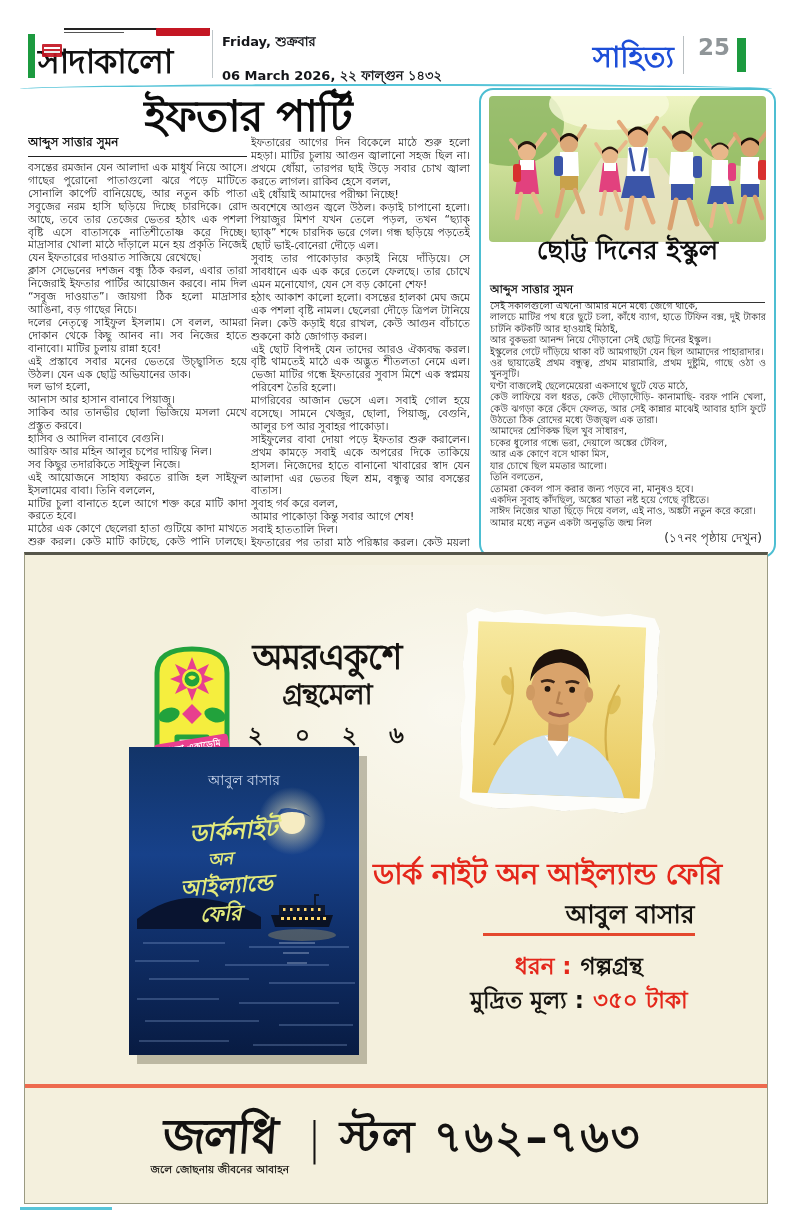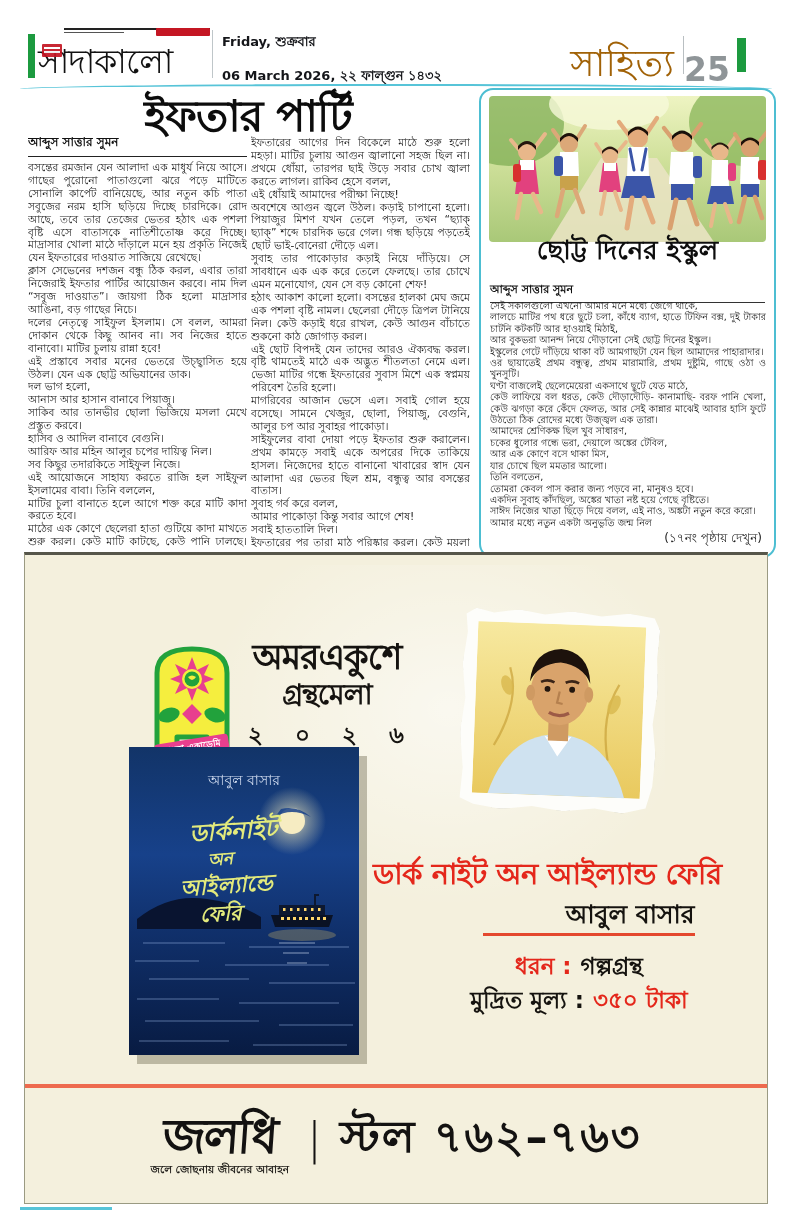--- a/index.html
+++ b/index.html
@@ -6,32 +6,32 @@
   .bn{font-family:"DejaVu Sans","Liberation Sans",sans-serif;}
   .page{position:relative;width:792px;height:1224px;background:#ffffff;overflow:hidden;
         font-family:"DejaVu Sans","Liberation Sans",sans-serif;}
 
   
   .masthead-box{position:absolute;left:28px;top:28px;width:182px;height:52px;}
   .masthead-rule{position:absolute;left:36px;top:0;width:146px;height:2px;background:#222;}
   .masthead-rule2{position:absolute;left:36px;top:4px;width:60px;height:1px;background:#555;}
   .masthead-badge{position:absolute;right:0;top:0;width:54px;height:8px;background:#c41623;border-radius:1px;}
   .masthead-greenbar{position:absolute;left:0;top:6px;width:7px;height:44px;background:#1c9a3f;}
-  .masthead-text{position:absolute;left:10px;top:8px;font-size:33px;font-weight:400;color:#111;
+  .masthead-text{position:absolute;left:10px;top:8px;font-size:33px;font-weight:700;color:#111;
                  letter-spacing:-1px;white-space:nowrap;text-align:center;}
   .masthead-flag{position:absolute;left:14px;top:16px;width:20px;height:13px;background:#c41623;opacity:.92;
                  border-radius:1px;}
   .masthead-flag:after{content:"";position:absolute;left:2px;top:3px;width:16px;height:2px;background:#fff;box-shadow:0 4px 0 #fff;}
   .header-divider{position:absolute;left:212px;top:30px;width:1px;height:48px;background:#bfc6c9;}
   .dateline{position:absolute;left:222px;top:32px;color:#15161a;font-weight:bold;}
   .dateline .l1{font-size:13px;}
   .dateline .l2{font-size:13px;margin-top:13px;}
-  .section-label{position:absolute;right:118px;top:34px;font-size:37px;font-weight:400;color:#a16207;}
+  .section-label{position:absolute;right:118px;top:34px;font-size:29px;font-weight:700;color:#1d4ed8;}
   .section-divider{position:absolute;right:108px;top:36px;width:1px;height:38px;background:#b9bfc2;}
-  .page-number{position:absolute;right:62px;top:34px;font-size:33px;font-weight:bold;color:#8f9598;margin-top:16px;}
+  .page-number{position:absolute;right:62px;top:34px;font-size:23px;font-weight:bold;color:#8f9598;}
   .section-greenbar{position:absolute;right:46px;top:38px;width:9px;height:34px;background:#1c9a3f;}
   .header-swoosh{position:absolute;left:20px;top:84px;width:752px;height:10px;border-top:2px solid #57c4d8;
                  border-radius:100% / 10px;}
 
   
   .article-title{position:absolute;left:28px;top:84px;width:440px;text-align:center;
                  font-size:43px;font-weight:900;color:#0c0c0c;letter-spacing:-1px;}
   .byline{font-size:12px;font-weight:bold;color:#111;border-bottom:1.5px solid #222;
           padding-bottom:3px;margin-bottom:4px;}
   .col{position:absolute;width:219px;overflow:hidden;}

